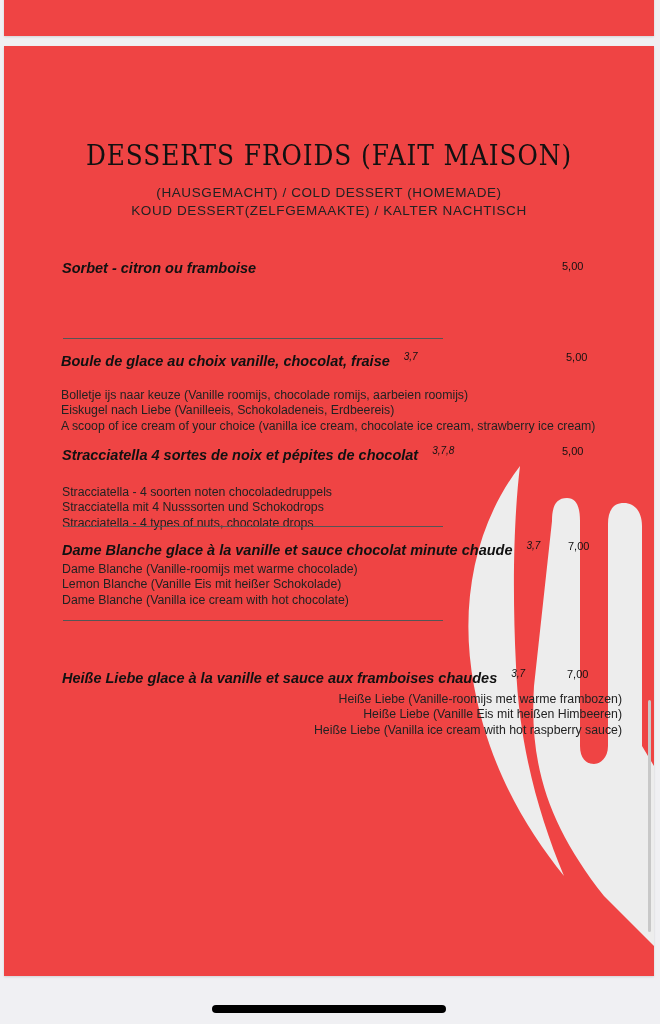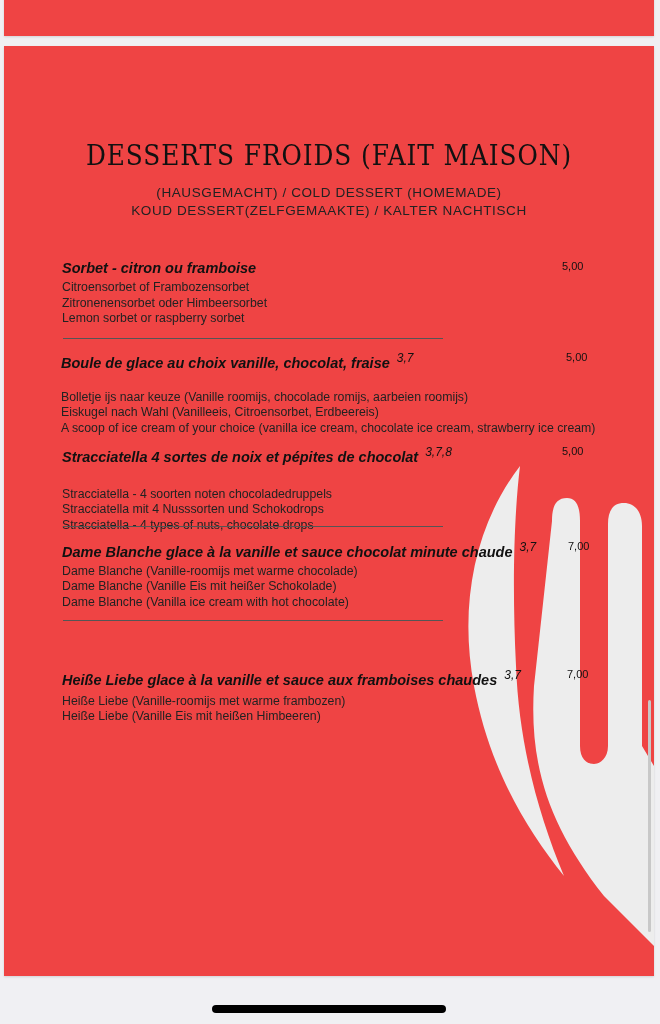--- a/index.html
+++ b/index.html
@@ -22,21 +22,21 @@
     font-family:"DejaVu Serif", serif; font-size:27px; letter-spacing:1px;
     font-weight:normal; color:#111; transform:scaleX(0.92);
   }
   .subtitle {
     position:absolute; left:0; width:650px; top:138px; text-align:center;
     font-family:"Liberation Sans", sans-serif; font-size:13.5px; line-height:18px;
     letter-spacing:0.6px; color:#222;
   }
   .item { position:absolute; left:58px; width:560px; }
   .item-name { font-size:14.5px; font-weight:bold; color:#111; white-space:nowrap;font-style:italic; }
-  .item-name sup { font-size:12px; font-weight:normal; margin-left:7px; }
+  .item-name sup { font-size:10px; font-weight:normal; margin-left:14px; }
   .item-price { position:absolute; top:0; font-size:11px; color:#111; }
   .item-desc { font-size:12.3px; line-height:15.6px; color:#222; margin-top:4px; white-space:nowrap; }
   .sep { position:absolute; left:59px; width:380px; height:1px; background:#555; }
   .scrollbar { position:absolute; left:648px; top:700px; width:3px; height:232px; background:#c8c8c8; border-radius:2px; }
   .home-indicator { position:absolute; left:212px; top:1005px; width:234px; height:8px; background:#000; border-radius:4px; }
 </style>
 </head>
 <body>
 
 <div class="card card-top"></div>
@@ -49,64 +49,60 @@
 
   <div class="title">DESSERTS FROIDS (FAIT MAISON)</div>
   <div class="subtitle">
     <div>(HAUSGEMACHT) / COLD DESSERT (HOMEMADE)</div>
     <div>KOUD DESSERT(ZELFGEMAAKTE) / KALTER NACHTISCH</div>
   </div>
 
   <div class="item" style="top:214px;">
     <div class="item-name"><span>Sorbet - citron ou framboise</span></div>
     <div class="item-price" style="left:500px;">5,00</div>
-    <div class="item-desc">
-      <div>Citroensorbet of Frambozensorbet</div>
-      <div>Zitronenensorbet oder Himbeersorbet</div>
-      <div>Lemon sorbet or raspberry sorbet</div>
-    </div>
   </div>
   <div class="sep" style="top:292px;"></div>
 
   <div class="item" style="top:305px; left:57px;">
     <div class="item-name"><span>Boule de glace au choix vanille, chocolat, fraise</span><sup>3,7</sup></div>
     <div class="item-price" style="left:505px;">5,00</div>
     <div class="item-desc" style="margin-top:19px;">
       <div>Bolletje ijs naar keuze (Vanille roomijs, chocolade romijs, aarbeien roomijs)</div>
-      <div>Eiskugel nach Wahl (Vanilleeis, Citroensorbet, Erdbeereis)</div>
+      <div>Eiskugel nach Liebe (Vanilleeis, Schokoladeneis, Erdbeereis)</div>
       <div>A scoop of ice cream of your choice (vanilla ice cream, chocolate ice cream, strawberry ice cream)</div>
     </div>
   </div>
 
   <div class="item" style="top:399px;">
     <div class="item-name"><span>Stracciatella 4 sortes de noix et pépites de chocolat</span><sup>3,7,8</sup></div>
     <div class="item-price" style="left:500px;">5,00</div>
     <div class="item-desc" style="margin-top:22px;">
       <div>Stracciatella - 4 soorten noten chocoladedruppels</div>
       <div>Stracciatella mit 4 Nusssorten und Schokodrops</div>
       <div>Stracciatella - 4 types of nuts, chocolate drops</div>
     </div>
   </div>
   <div class="sep" style="top:480px;"></div>
 
   <div class="item" style="top:494px;">
     <div class="item-name"><span>Dame Blanche glace à la vanille et sauce chocolat minute chaude</span><sup>3,7</sup></div>
     <div class="item-price" style="left:506px;">7,00</div>
     <div class="item-desc" style="">
       <div>Dame Blanche (Vanille-roomijs met warme chocolade)</div>
-      <div>Dame Blanche (Vanille Eis mit heißer Schokolade)</div>
+      <div>Lemon Blanche (Vanille Eis mit heißer Schokolade)</div>
       <div>Dame Blanche (Vanilla ice cream with hot chocolate)</div>
     </div>
   </div>
   <div class="sep" style="top:574px;"></div>
 
   <div class="item" style="top:622px;">
     <div class="item-name"><span>Heiße Liebe glace à la vanille et sauce aux framboises chaudes</span><sup>3,7</sup></div>
     <div class="item-price" style="left:505px;">7,00</div>
-    <div class="item-desc" style="margin-top:6px;">
+    <div class="item-desc" style="margin-top:6px;text-align:right;">
       <div>Heiße Liebe (Vanille-roomijs met warme frambozen)</div>
       <div>Heiße Liebe (Vanille Eis mit heißen Himbeeren)</div>
+      <div>Heiße Liebe (Vanilla ice cream with hot raspberry sauce)</div>
     </div>
   </div>
 </div>
 
 <div class="scrollbar"></div>
 <div class="home-indicator"></div>
 
 </body></html>

